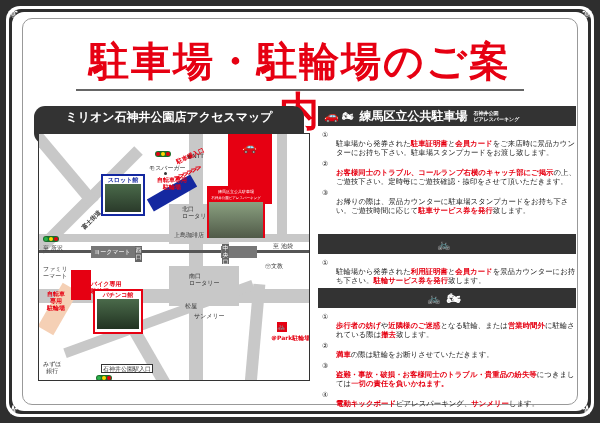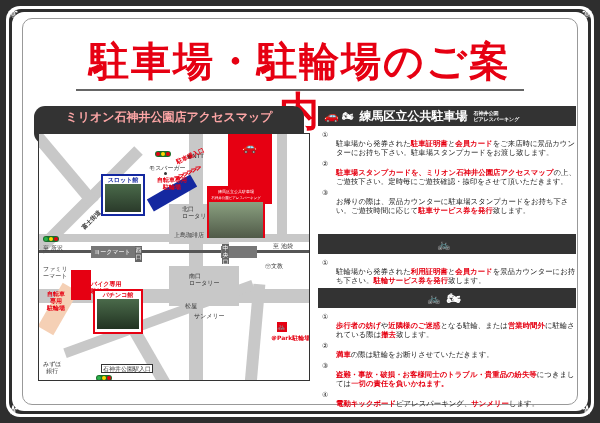--- a/index.html
+++ b/index.html
@@ -9,21 +9,21 @@
   .frame-dark2 { position: absolute; left: 9px; top: 9px; width: 582px; height: 405px; background: #2e2e2e; border-radius: 12px; }
   .frame-white2 { position: absolute; left: 12px; top: 12px; width: 576px; height: 399px; background: #fff; border-radius: 12px; }
   .frame-gray { position: absolute; left: 22px; top: 18px; width: 556px; height: 387px; border: 1px solid #999; border-radius: 10px; background: #fff; }
   .corner { position: absolute; width: 18px; height: 18px; color: #fff; font-size: 14px; line-height: 18px; text-align: center; }
   .corner.tl { left: 4px; top: 4px; } .corner.tr { right: 4px; top: 4px; }
   .corner.bl { left: 4px; bottom: 4px; } .corner.br { right: 4px; bottom: 4px; }
 
   .title { position: absolute; left: 80px; top: 36px; width: 440px; text-align: center; font-size: 40px; font-weight: bold; color: #e60012; letter-spacing: 2px; line-height: 50px; font-family: "DejaVu Sans", sans-serif; }
   .title-rule { position: absolute; left: 76px; top: 89px; width: 448px; height: 2px; background: #666; }
 
-  .map-heading { position: absolute; left: 34px; top: 106px; width: 270px; height: 38px; background: #333; color: #fca5a5; border-radius: 11px; text-align: center; font-size: 12px; font-weight: bold; line-height: 22px; }
+  .map-heading { position: absolute; left: 34px; top: 106px; width: 270px; height: 38px; background: #333; color: #ffffff; border-radius: 11px; text-align: center; font-size: 12px; font-weight: bold; line-height: 22px; }
 
   .map { position: absolute; left: 38px; top: 133px; width: 272px; height: 248px; background: #fff; border: 1px solid #333; overflow: hidden; }
   .road { position: absolute; background: #c8c8c8; }
   .rail { position: absolute; background: #777; }
   .lbl { position: absolute; font-size: 6px; color: #333; white-space: nowrap; line-height: 7px; }
   .lbl.red { color: #e60012; font-weight: bold; }
   .dot { position: absolute; width: 3px; height: 3px; background: #333; border-radius: 50%; }
   .signal { position: absolute; width: 16px; height: 6px; background: #1a6e2a; border-radius: 3px; display: flex; align-items: center; justify-content: space-around; padding: 0 1px; }
   .signal span { width: 4px; height: 4px; border-radius: 50%; display: block; }
   .station { position: absolute; left: 102px; top: 112px; width: 80px; height: 16px; background: #000; color: #fff; font-size: 9px; line-height: 16px; text-align: center; }
@@ -174,21 +174,21 @@
     <span>ピアレスパーキング</span>
   </span>
 </div>
 <div class="items" style="top:131px;">
     <div class="item">
       <span class="n">①</span>
       <span class="tx"><span>駐車場から発券された</span><span class="r">駐車証明書</span><span>と</span><span class="r">会員カード</span><span>をご来店時に景品カウンターにお持ち下さい。駐車場スタンプカードをお渡し致します。</span></span>
     </div>
     <div class="item">
       <span class="n">②</span>
-      <span class="tx"><span class="r">駐車場スタンプカードを、ミリオン石神井公園店アクセスマップ</span><span>の上、ご遊技下さい。定時毎にご遊技確認・捺印をさせて頂いただきます。</span></span>
+      <span class="tx"><span class="r">お客様同士のトラブル、コールランプ右横のキャッチ部にご掲示</span><span>の上、ご遊技下さい。定時毎にご遊技確認・捺印をさせて頂いただきます。</span></span>
     </div>
     <div class="item">
       <span class="n">③</span>
       <span class="tx"><span>お帰りの際は、景品カウンターに駐車場スタンプカードをお持ち下さい。ご遊技時間に応じて</span><span class="r">駐車サービス券を発行</span><span>致します。</span></span>
     </div>
   </div>
 
 <div class="sec-bar sec2">
   <span class="ico">🚲</span>
 </div>

